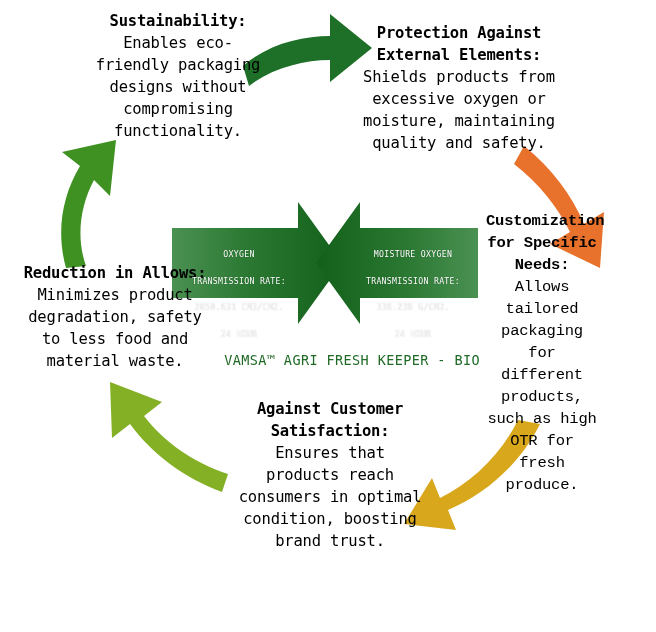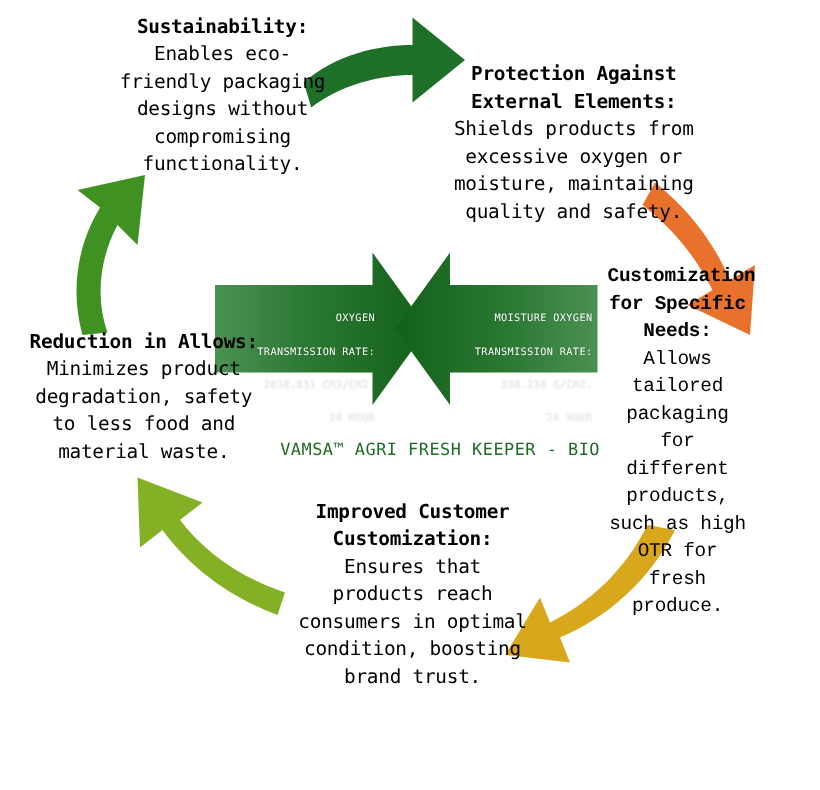--- a/index.html
+++ b/index.html
@@ -39,21 +39,21 @@
   }
   .block .hd {
     font-weight: bold;
   }
 
   
   #block-sustainability {
     left: 92px;  top: 10px;  width: 172px;
   }
   #block-protection {
-    left: 358px; top: 22px;  width: 202px; margin-top: 26px;
+    left: 358px; top: 22px;  width: 202px;
   }
   #block-customization {
     left: 486px; top: 210px; width: 112px; font-family: Liberation Mono, monospace;
   }
   #block-improved {
     left: 238px; top: 398px; width: 184px;
   }
   #block-reduction {
     left: 22px;  top: 262px; width: 186px;
   }
@@ -75,21 +75,21 @@
 
   
   .spec-text {
     position: absolute;
     z-index: 4;
     color: #ffffff;
     font-family: "DejaVu Sans Mono", "Liberation Mono", monospace;
     font-size: 8.2px;
     line-height: 1.62;
     letter-spacing: 0.3px;
-    text-align: right;
+    text-align: center;
     white-space: pre-line;
     text-shadow: 0 0 1px rgba(0,0,0,0.35);
   }
   #spec-left  { left: 178px; top: 235px; width: 122px; }
   #spec-right { left: 352px; top: 235px; width: 122px; }
 </style>
 </head>
 <body>
 
 <div id="canvas">
@@ -204,17 +204,17 @@
   </div>
 
   <div id="center-label">VAMSA™ AGRI FRESH KEEPER - BIO</div>
 
   <div class="block" id="block-sustainability"><span class="hd">Sustainability:</span><span> Enables eco-friendly packaging designs without compromising functionality.</span></div>
 
   <div class="block" id="block-protection"><span class="hd">Protection Against External Elements:</span><span> Shields products from excessive oxygen or moisture, maintaining quality and safety.</span></div>
 
   <div class="block" id="block-customization"><span class="hd">Customization for Specific Needs:</span><span> Allows tailored packaging for different products, such as high OTR for fresh produce.</span></div>
 
-  <div class="block" id="block-improved"><span class="hd">Improved Customer Customization:</span><span> Ensures that products reach consumers in optimal condition, boosting brand trust.</span></div>
+  <div class="block" id="block-improved"><span class="hd">Against Customer Satisfaction:</span><span> Ensures that products reach consumers in optimal condition, boosting brand trust.</span></div>
 
   <div class="block" id="block-reduction"><span class="hd">Reduction in Allows:</span><span> Minimizes product degradation, safety to less food and material waste.</span></div>
 
 </div>
 
 </body></html>

